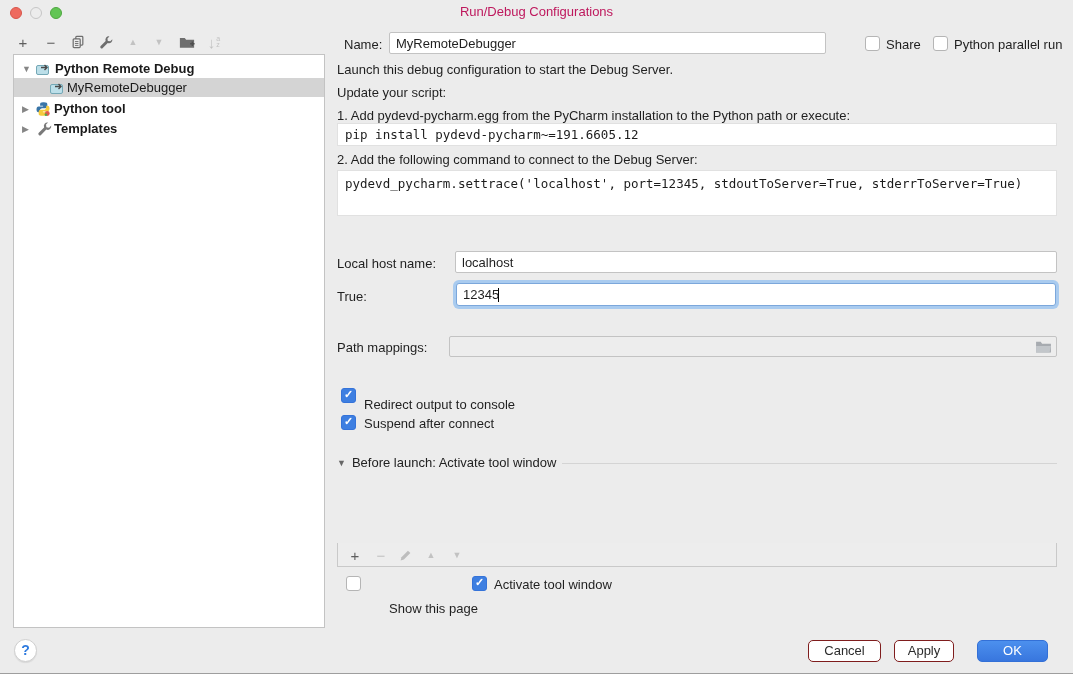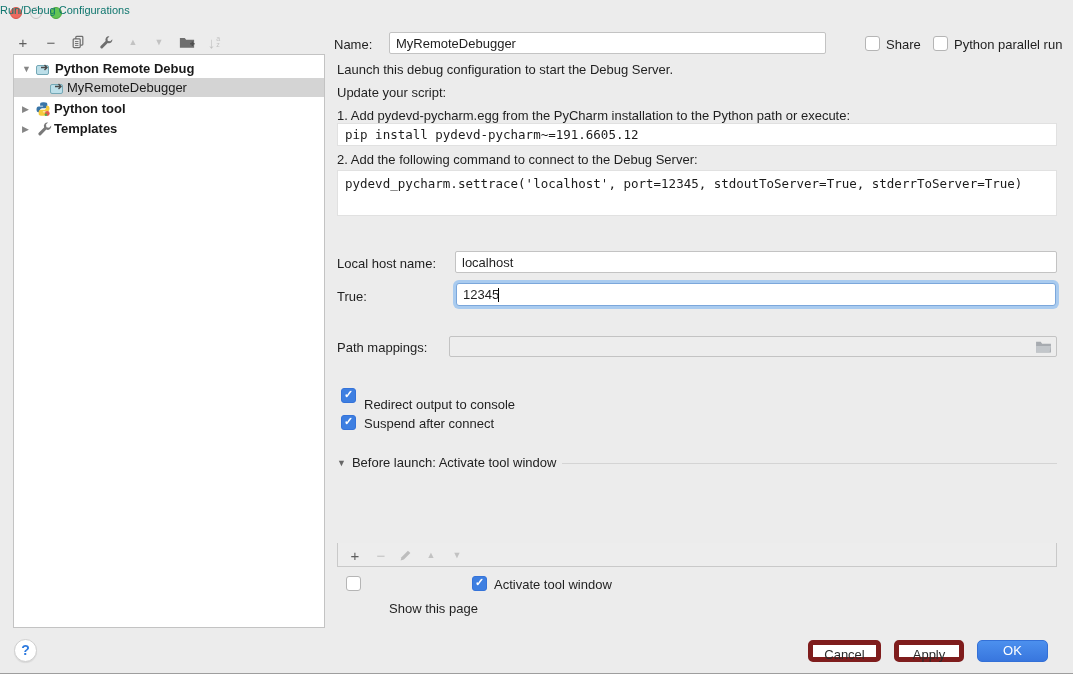--- a/index.html
+++ b/index.html
@@ -3,21 +3,21 @@
 <meta charset="utf-8">
 <style>
   * { margin:0; padding:0; box-sizing:border-box; }
   html,body { width:1073px; height:674px; }
   body { font-family:"Liberation Sans", sans-serif; font-size:13px; color:#222; }
   .window { position:relative; width:1073px; height:674px; background:#ECECEC; overflow:hidden; border-bottom:1px solid #9E9E9E; }
   .abs { position:absolute; }
 
   
   .titlebar { position:absolute; left:0; top:0; width:100%; height:22px; background:#ECECEC; }
-  .title { position:absolute; top:4px; width:100%; text-align:left; color:#0f766e; font-size:11px; }
+  .title { position:absolute; top:4px; width:100%; text-align:center; color:#be185d; font-size:13px; }
   .light { position:absolute; top:7px; width:12px; height:12px; border-radius:50%; }
   .light.red { left:10px; background:#EE6A5F; border:1px solid #D8554A; }
   .light.dim { left:30px; background:#ECECEC; border:1px solid #C6C6C6; }
   .light.green { left:50px; background:#62C554; border:1px solid #4EA73F; }
 
   
   .tb-ico { position:absolute; top:33px; width:18px; height:18px; display:flex; align-items:center; justify-content:center; color:#5E5E5E; font-size:15px; cursor:default; }
   .tb-ico.dis { color:#C2C2C2; }
   .tri { font-size:9px; }
   .sort { display:flex; align-items:center; }
@@ -51,21 +51,21 @@
   
   .bl-header { position:absolute; left:337px; top:455px; width:720px; display:flex; align-items:center; gap:6px; }
   .bl-header .tri { color:#666; }
   .bl-header .rule { flex:1; border-top:1px solid #D4D4D4; margin-top:1px; }
   .taskbox { position:absolute; left:337px; top:474px; width:720px; height:69px; background:#fff; border:1px solid #C9C9C9; display:flex; align-items:center; justify-content:center; }
   .taskbox span { color:#A3A3A3; font-size:13px; }
   .tstrip { position:absolute; left:337px; top:543px; width:720px; height:24px; background:#EDEDED; border:1px solid #C9C9C9; border-top:none; }
   .tstrip .tb-ico { top:3px; }
 
   
-  .btn { position:absolute; height:22px; border-radius:5px; background:#FFFFFF; border:5px solid #7f1d1d; font-family:"Liberation Sans",sans-serif; font-size:13px; color:#2B2B2B; text-align:center; line-height:20px; cursor:default; }
+  .btn { position:absolute; height:22px; border-radius:5px; background:#FFFFFF; border:1px solid #7f1d1d; font-family:"Liberation Sans",sans-serif; font-size:13px; color:#2B2B2B; text-align:center; line-height:20px; cursor:default; }
   .btn.primary { background:linear-gradient(#4C90EE,#3876DE); border:1px solid #3370D7; color:#fff; }
   .help { position:absolute; left:14px; top:639px; width:23px; height:23px; border-radius:50%; background:#fff; border:1px solid #CFCFCF; color:#2F7BDF; font-size:14px; font-weight:bold; text-align:center; line-height:21px; box-shadow:0 1px 1px rgba(0,0,0,.08); }
 </style>
 </head>
 <body>
 
 <div class="window">
 
   <div class="titlebar">
     <div class="light red"></div>
@@ -132,21 +132,21 @@
     </div>
     <div class="trow" style="top:64px;">
       <span class="chev" style="left:8px;">▶</span>
       <svg class="ticon" style="left:23px; top:2px;" viewBox="0 0 16 16">
           <path d="M14.2 4.6a3.6 3.6 0 0 1-4.9 4L4 13.9a1.55 1.55 0 1 1-2.2-2.2L7.1 6.4a3.6 3.6 0 0 1 4-4.9L9 3.6l.4 2.7 2.7.4z" fill="#7A7A7A"></path>
         </svg>
       <span class="lbl b" style="margin-left:40px;">Templates</span>
     </div>
   </div>
 
-  <div class="flabel" style="left:334px; top:37px;">Name:</div>
+  <div class="flabel" style="left:344px; top:37px;">Name:</div>
   <input class="text-input" style="left: 389px; top: 32px; width: 437px; height: 22px;" value="MyRemoteDebugger">
   <span class="cb" style="left:865px; top:36px;"></span>
   <div class="flabel" style="left:886px; top:37px;">Share</div>
   <span class="cb" style="left:933px; top:36px;"></span>
   <div class="flabel" style="left:954px; top:37px;">Python parallel run</div>
 
   <div class="ptext" style="left:337px; top:62px;">Launch this debug configuration to start the Debug Server.</div>
   <div class="ptext" style="left:337px; top:85px;">Update your script:</div>
   <div class="ptext" style="left:337px; top:108px;">1. Add pydevd-pycharm.egg from the PyCharm installation to the Python path or execute:</div>
   <div class="codebox" style="left:337px; top:123px; width:720px; height:23px;">
@@ -192,16 +192,16 @@
     <div class="tb-ico dis tri" style="left:110px;">▼</div>
   </div>
 
   <span class="cb" style="left:346px; top:576px;"></span>
   <div class="flabel" style="left:389px; top:577px;margin-top:24px;">Show this page</div>
   <span class="cb checked" style="left:472px; top:576px;"></span>
   <div class="flabel" style="left:494px; top:577px;">Activate tool window</div>
 
   <div class="help">?</div>
   <button class="btn" style="left:808px; top:640px; width:73px;">Cancel</button>
-  <button class="btn" style="left:894px; top:640px; width:70px;">Apply</button>
+  <button class="btn" style="left:894px; top:640px; width:60px;">Apply</button>
   <button class="btn primary" style="left:977px; top:640px; width:71px;">OK</button>
 
 </div>
 
 </body></html>

